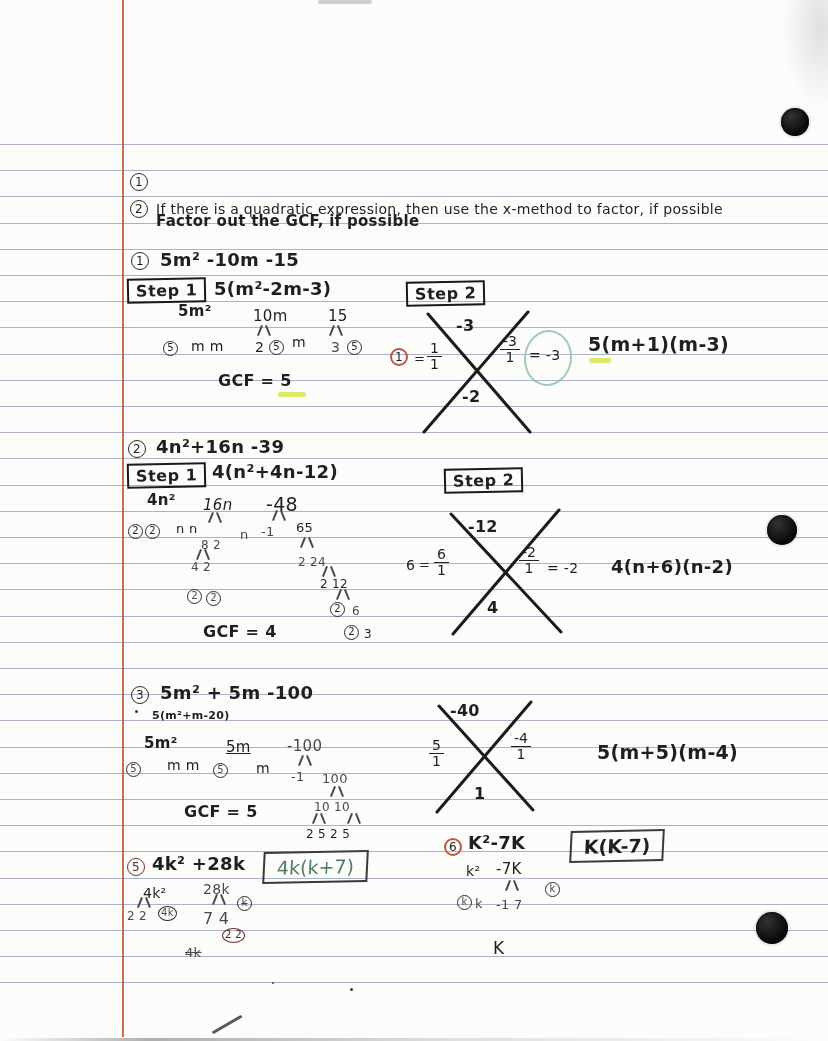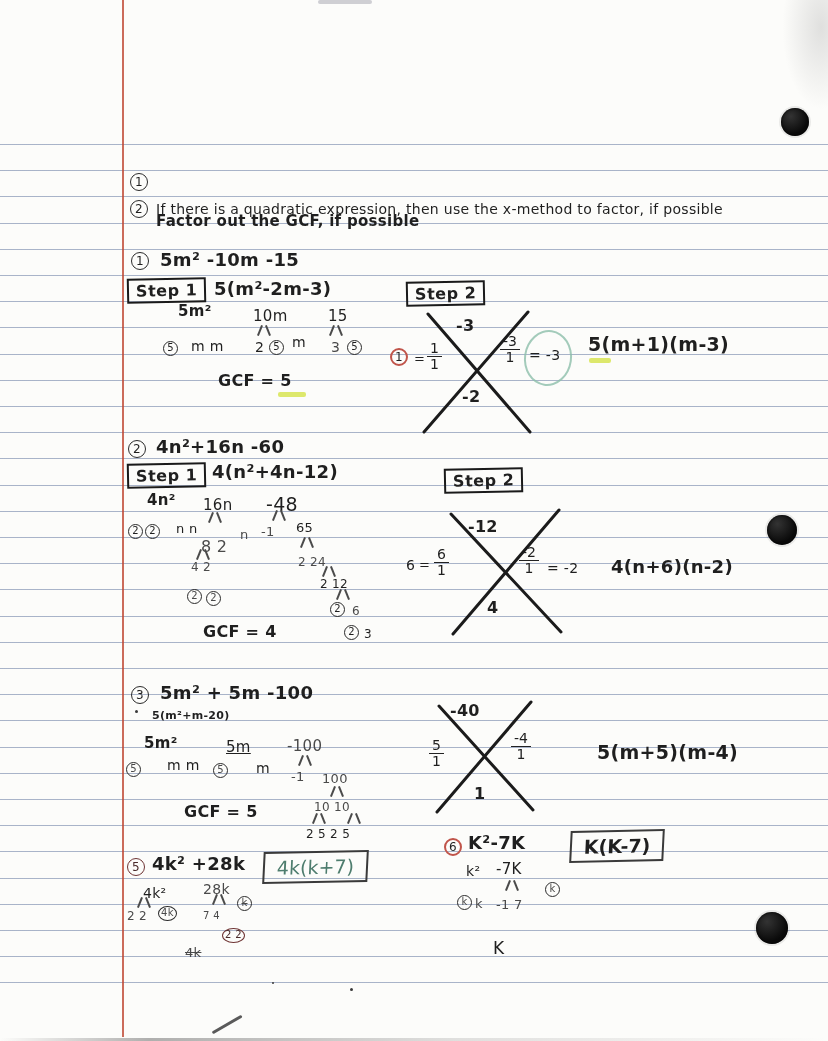--- a/index.html
+++ b/index.html
@@ -106,37 +106,37 @@
   <span class="frac" style="left:500px;top:334px;">
     <span class="fn">-3</span>
     <span class="fd">1</span>
   </span>
   <div class="hw" style="left:529px;top:348px;font-size:14px;">= -3</div>
   <div class="tealoval" style="left:524px;top:330px;width:44px;height:52px;"></div>
   <div class="hw bold" style="left:588px;top:335px;font-size:19px;">5(m+1)(m-3)</div>
   <div class="hlbar" style="left:589px;top:358px;width:22px;"></div>
 
   <span class="hw circ" style="left:128px;top:440px;">2</span>
-  <div class="hw" style="left:156px;top:438px;font-size:18px;font-weight:600;">4n²+16n -60</div>
+  <div class="hw" style="left:156px;top:438px;font-size:18px;font-weight:600;">4n²+16n -39</div>
   <div class="stepbox" style="left:127px;top:463px;">Step 1</div>
   <div class="hw" style="left:212px;top:463px;font-size:18px;font-weight:600;">4(n²+4n-12)</div>
 
   <div class="hw" style="left:147px;top:493px;font-size:15px;font-weight:600;">4n²</div>
-  <div class="hw" style="left:203px;top:498px;font-size:15px;">16n</div>
+  <div class="hw" style="left:203px;top:498px;font-size:15px;font-style:italic;">16n</div>
   <div class="hw" style="left:266px;top:495px;font-size:19px;">-48</div>
   <div class="br" style="left:208px;top:512px;"></div>
   <div class="br" style="left:272px;top:510px;"></div>
 
   <span class="hw circ sm" style="left:128px;top:524px;">2</span>
   <span class="hw circ sm" style="left:145px;top:524px;">2</span>
   <div class="hw" style="left:176px;top:522px;font-size:13px;">n n</div>
   <div class="hw pencil" style="left:240px;top:528px;font-size:13px;">n</div>
   <div class="hw pencil" style="left:261px;top:525px;font-size:13px;">-1</div>
   <div class="hw" style="left:296px;top:521px;font-size:13px;">65</div>
-  <div class="hw pencil" style="left:201px;top:539px;font-size:16px;">8 2</div>
+  <div class="hw pencil" style="left:201px;top:539px;font-size:12px;">8 2</div>
   <div class="hw pencil" style="left:191px;top:561px;font-size:12px;">4 2</div>
   <div class="br" style="left:196px;top:549px;"></div>
   <span class="hw circ sm pencil" style="left:187px;top:589px;">2</span>
   <span class="hw circ sm pencil" style="left:206px;top:591px;">2</span>
   <div class="br" style="left:300px;top:537px;"></div>
   <div class="hw pencil" style="left:298px;top:556px;font-size:12px;">2 24</div>
   <div class="br" style="left:322px;top:566px;"></div>
   <div class="hw" style="left:320px;top:578px;font-size:12px;">2 12</div>
   <div class="br" style="left:336px;top:589px;"></div>
   <span class="hw circ sm" style="left:330px;top:602px;">2</span>
@@ -209,21 +209,21 @@
   <div class="hw" style="left:152px;top:855px;font-size:18px;font-weight:600;">4k² +28k</div>
   <div class="ansbox" style="left:263px;top:851px;color:#4e7d6e;">4k(k+7)</div>
 
   <div class="hw" style="left:143px;top:886px;font-size:14px;">4k²</div>
   <div class="hw pencil" style="left:203px;top:882px;font-size:14px;">28k</div>
   <span class="hw circ sm pencil strike" style="left:237px;top:896px;">k</span>
   <div class="br" style="left:137px;top:897px;"></div>
   <div class="br" style="left:212px;top:894px;"></div>
   <div class="hw pencil" style="left:127px;top:910px;font-size:12px;">2 2</div>
   <span class="hw circ sm pencil" style="left:158px;top:906px;">4k</span>
-  <div class="hw pencil" style="left:203px;top:911px;font-size:10px;">7 4</div>
+  <div class="hw pencil" style="left:203px;top:911px;font-size:16px;">7 4</div>
   <span class="hw circ sm darkred" style="left:222px;top:928px;">2 2</span>
   <div class="hw pencil strike" style="left:185px;top:946px;font-size:13px;">4k</div>
 
   <span class="hw circ redpen" style="left:444px;top:838px;">6</span>
   <div class="hw" style="left:468px;top:834px;font-size:18px;font-weight:600;">K²-7K</div>
   <div class="ansbox" style="left:570px;top:830px;font-weight:600;">K(K-7)</div>
 
   <div class="hw" style="left:466px;top:864px;font-size:14px;">k²</div>
   <div class="hw" style="left:496px;top:862px;font-size:15px;">-7K</div>
   <span class="hw circ sm pencil" style="left:545px;top:882px;">k</span>

